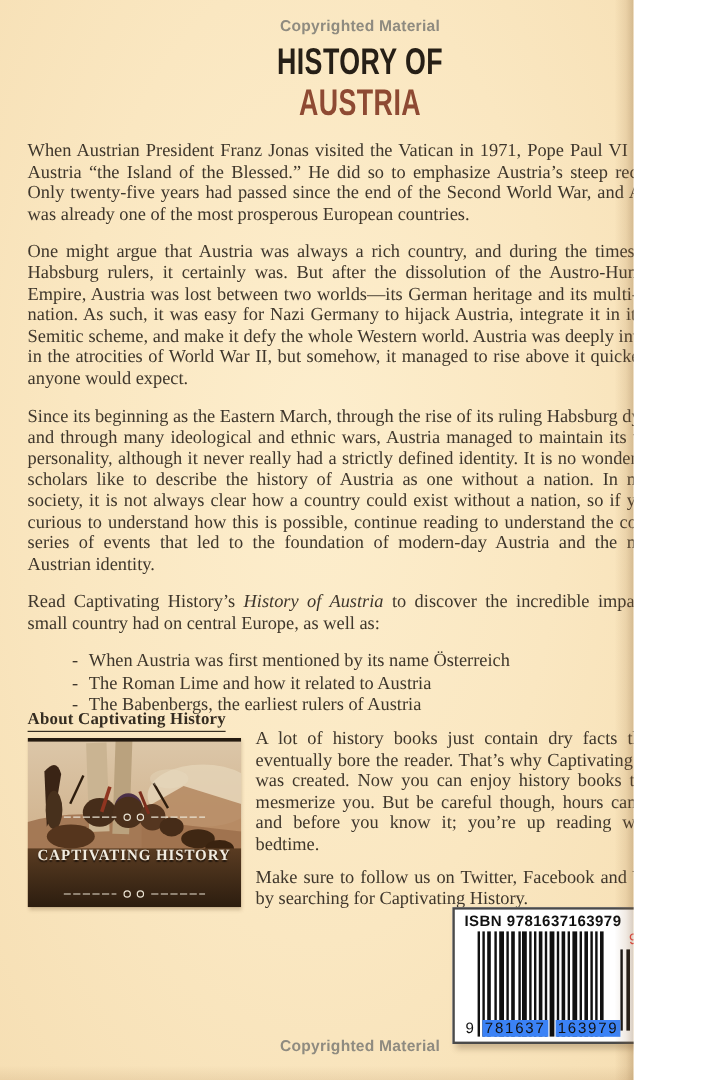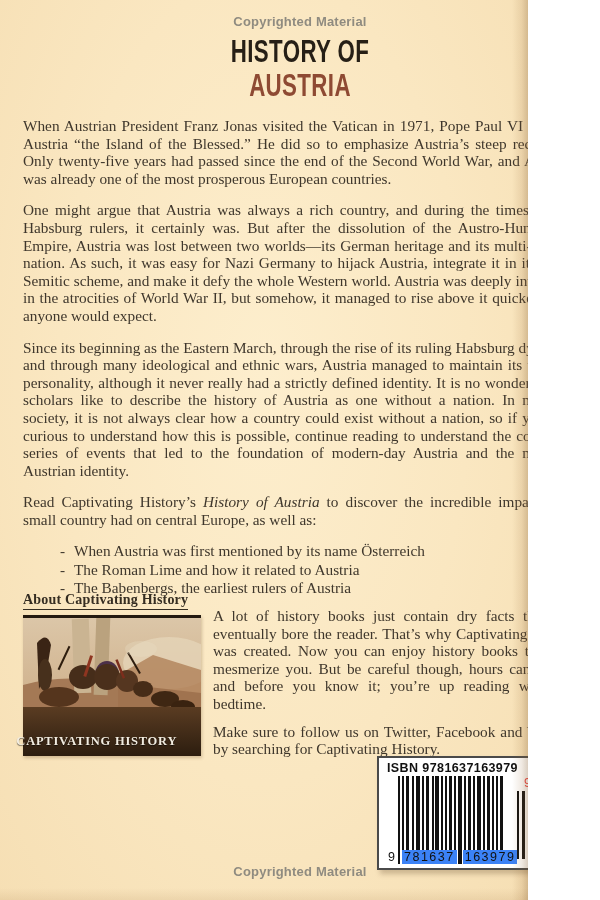--- a/index.html
+++ b/index.html
@@ -49,21 +49,21 @@
     display:inline-block; font-size:14px; font-weight:bold; color:#352d22;
     border-bottom:1.8px solid #352d22; padding-bottom:1px; letter-spacing:0.2px;
   }
   .cover-thumb {
     position:relative; width:178px; height:141px; margin-top:5px;
     box-shadow:1px 2px 3px rgba(90,60,25,0.25);
   }
   .cover-thumb svg { display:block; }
   .cover-label-block {
     position:absolute; left:0; right:0; bottom:7px;
-    display:flex; flex-direction:row; align-items:center; gap:20px;justify-content:flex-end;
+    display:flex; flex-direction:column; align-items:center; gap:20px;
   }
   .cover-label {
     color:#f2ece0; font-size:13px; font-weight:bold; letter-spacing:0.8px;
     font-family:"Liberation Serif", serif; text-shadow:0 1px 1px rgba(0,0,0,0.6);
     transform:scaleX(0.96); white-space:nowrap;
   }
   .about-right { flex:1; margin-left:8px; padding-top:17px;
     font-size:15.3px; line-height:17.6px; text-align:justify; color:#3f372c; }
   .about-right p { margin-bottom:10px; }
 

